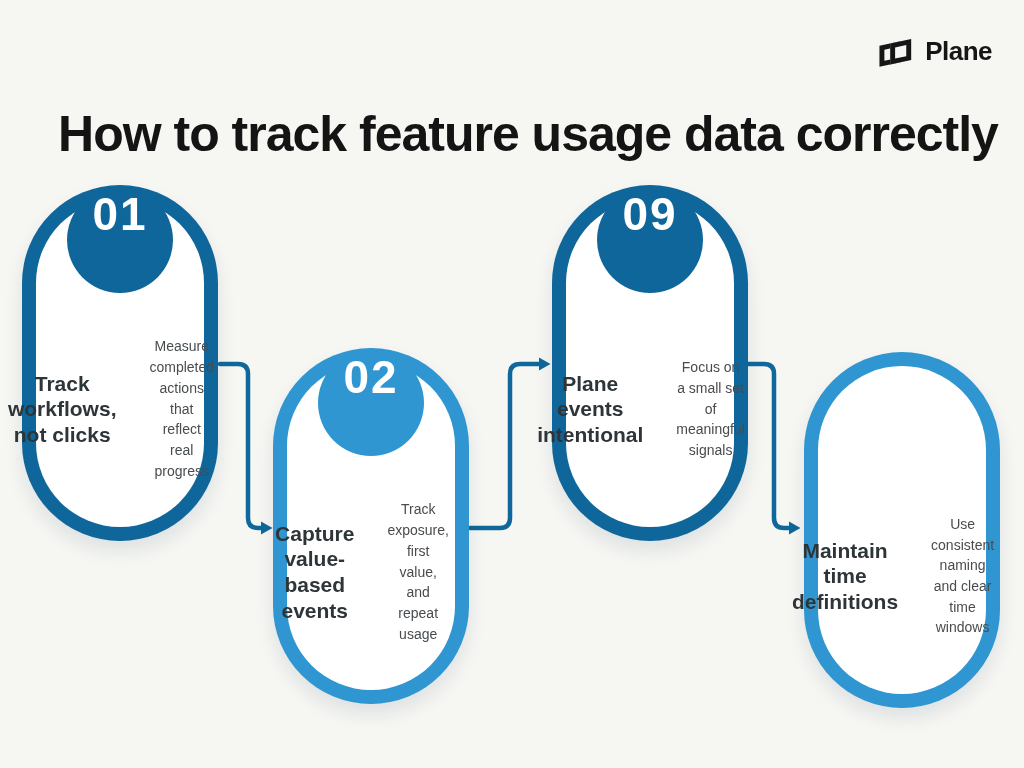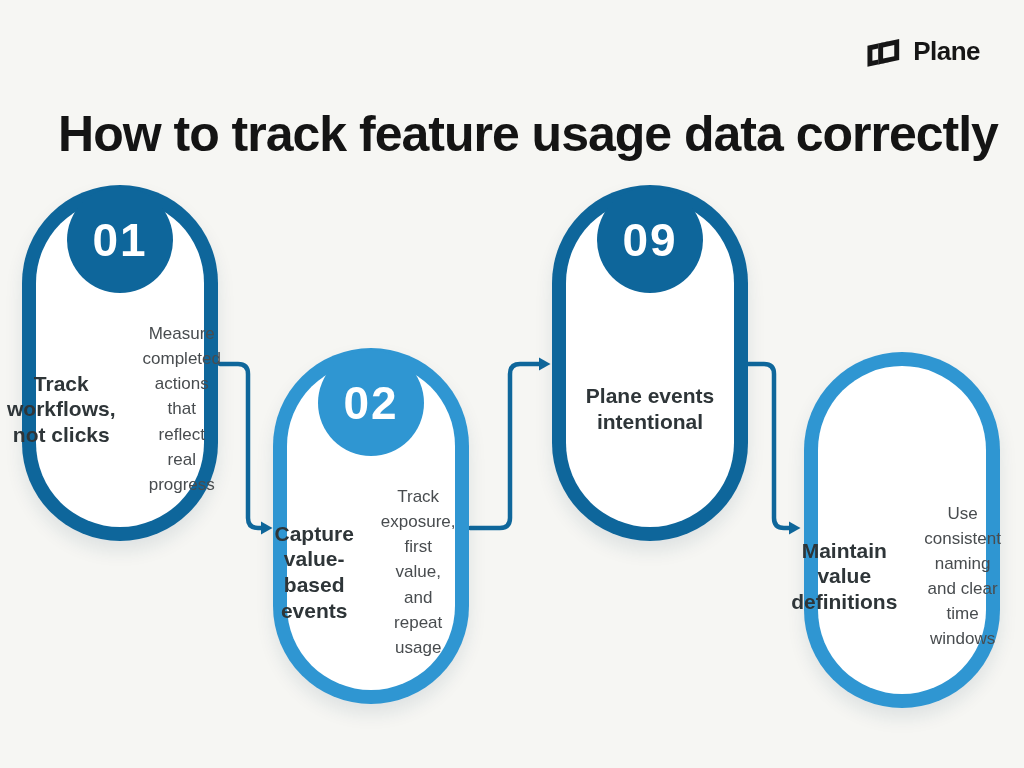--- a/index.html
+++ b/index.html
@@ -12,21 +12,21 @@
   
   .page-title{
     position:absolute; top:96px; left:0; width:100%;
     text-align:center; margin:16px;
     font-size:50px; line-height:44px; font-weight:700;
     letter-spacing:-1px; color:var(--ink,#141414);
   }
 
   
   .brand{
-    position:absolute; top:36px; right:44px;
+    position:absolute; top:36px; right:32px;
     display:flex; align-items:center; gap:7px;
   }
   .brand svg{display:block;}
   .brand .ring{fill:none; stroke:var(--logo,#161616); stroke-width:4.6;}
   .brand .occlude{fill:var(--bg,#f6f6f3); stroke:none;}
   .brand-name{
     font-size:26px; font-weight:700; letter-spacing:-0.5px;
     color:var(--logo,#161616);
   }
 
@@ -43,42 +43,42 @@
   .pos3{left:552px; top:185px;}
   .pos4{left:804px; top:352px;}
 
   .card-inner{
     position:absolute; left:14px; right:14px; top:14px; bottom:14px;
     background:var(--white,#ffffff); border-radius:84px; z-index:1;
   }
   .card-circle{
     position:absolute; top:2px; left:45px; width:106px; height:106px;
     border-radius:50%; z-index:2;
-    display:flex; align-items:center; justify-content:center;
+    display:flex; justify-content:center;
   }
   .card.dark  .card-circle{background:var(--dark,#0e669b);}
   .card.light .card-circle{background:var(--light,#2f96d2);}
   .card-circle span{
     color:var(--white,#ffffff); font-size:46px; font-weight:700;
     letter-spacing:2px;
   }
   .card-content{
     position:absolute; left:14px; right:14px; top:108px; bottom:16px;
     z-index:3; display:flex; flex-direction:row;
     justify-content:center; align-items:center; gap:15px;
     text-align:center;
   }
   .card-title{
     margin:0; width:136px;
     font-size:21px; line-height:1.22; font-weight:700;
     color:var(--card-title,#2e3538);
   }
   .card-body{
-    margin:12px; width:128px;
-    font-size:17px; line-height:1.48; font-weight:400;
+    margin:18px; width:128px;
+    font-size:14px; line-height:1.48; font-weight:400;
     color:var(--card-body,#484c4f);
   }
 
   
   .connector-layer{position:absolute; left:0; top:0; z-index:0;}
   .conn{fill:none; stroke:var(--connector,#0f679b); stroke-width:4.5; stroke-linecap:round;}
   .arrow{fill:var(--connector,#0f679b);}
 </style>
 </head>
 <body>
@@ -135,24 +135,25 @@
     </div>
   </div>
 
   <div class="card dark pos3">
     <div class="card-inner"></div>
     <div class="card-circle">
       <span>09</span>
     </div>
     <div class="card-content">
       <h3 class="card-title">Plane events intentional</h3>
+      <p class="card-body">Focus on a small set of meaningful signals</p>
     </div>
   </div>
 
   <div class="card light pos4">
     <div class="card-inner"></div>
     <div class="card-content">
-      <h3 class="card-title">Maintain value definitions</h3>
+      <h3 class="card-title">Maintain time definitions</h3>
       <p class="card-body">Use consistent naming and clear time windows</p>
     </div>
   </div>
 
 </div>
 
 </body></html>

